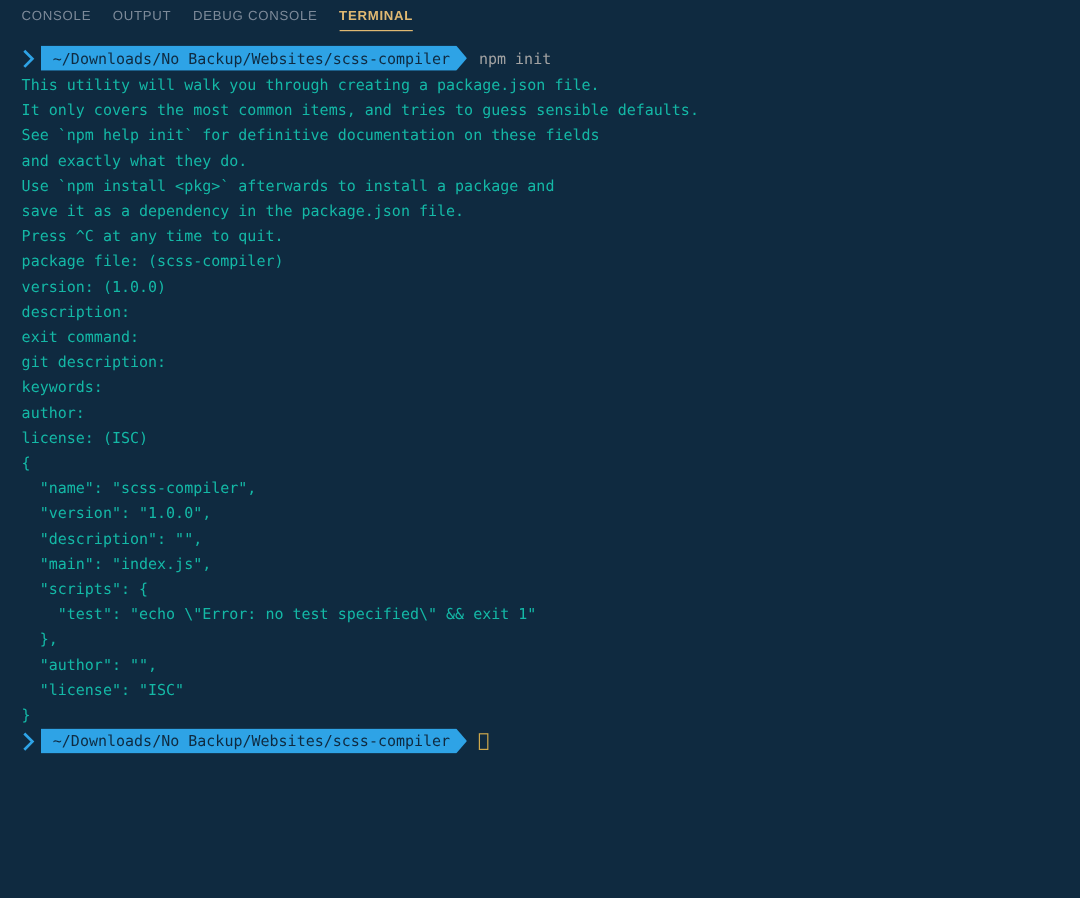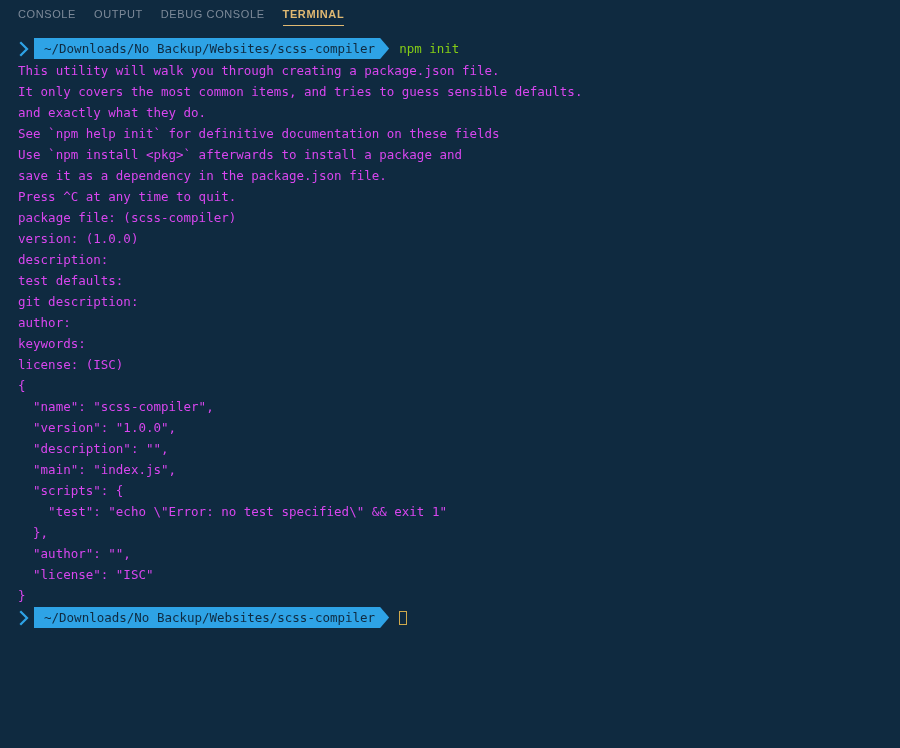--- a/index.html
+++ b/index.html
@@ -58,25 +58,25 @@
     .path-chip {
       background: #2ea3e6;
       color: #0f2a40;
       padding: 1px 14px 1px 10px;
       font-size: 12.5px;
       position: relative;
       clip-path: polygon(0 0, calc(100% - 9px) 0, 100% 50%, calc(100% - 9px) 100%, 0 100%);
     }
     .cmd {
       margin-left: 10px;
-      color: #84cc16;
+      color: #a3a3a3;
     }
     .output {
       white-space: pre;
-      color: #d946ef;
+      color: #14b8a6;
       margin-bottom: 2px;
     }
     .cursor {
       display: inline-block;
       width: 8px;
       height: 14px;
       border: 1px solid #cfa94c;
       margin-left: 10px;
       vertical-align: middle;
     }
@@ -100,34 +100,34 @@
           <path d="M3 3l9 9-9 9" stroke="#2ea3e6" stroke-width="3" fill="none"></path>
         </svg>
     </span>
     <span class="path-chip">~/Downloads/No Backup/Websites/scss-compiler</span>
     <span class="cmd">npm init</span>
   </div>
 
   <div class="output">This utility will walk you through creating a package.json file.</div>
   <div class="output">It only covers the most common items, and tries to guess sensible defaults.</div>
   <div class="output"></div>
+  <div class="output">See `npm help init` for definitive documentation on these fields</div>
   <div class="output">and exactly what they do.</div>
-  <div class="output">See `npm help init` for definitive documentation on these fields</div>
   <div class="output"></div>
   <div class="output">Use `npm install &lt;pkg&gt;` afterwards to install a package and</div>
   <div class="output">save it as a dependency in the package.json file.</div>
   <div class="output"></div>
   <div class="output">Press ^C at any time to quit.</div>
   <div class="output">package file: (scss-compiler)</div>
   <div class="output">version: (1.0.0)</div>
   <div class="output">description:</div>
-  <div class="output">test defaults:</div>
+  <div class="output">exit command:</div>
   <div class="output">git description:</div>
+  <div class="output">keywords:</div>
   <div class="output">author:</div>
-  <div class="output">keywords:</div>
   <div class="output">license: (ISC)</div>
   <div class="output"></div>
   <div class="output">{</div>
   <div class="output">  "name": "scss-compiler",</div>
   <div class="output">  "version": "1.0.0",</div>
   <div class="output">  "description": "",</div>
   <div class="output">  "main": "index.js",</div>
   <div class="output">  "scripts": {</div>
   <div class="output">    "test": "echo \"Error: no test specified\" &amp;&amp; exit 1"</div>
   <div class="output">  },</div>

